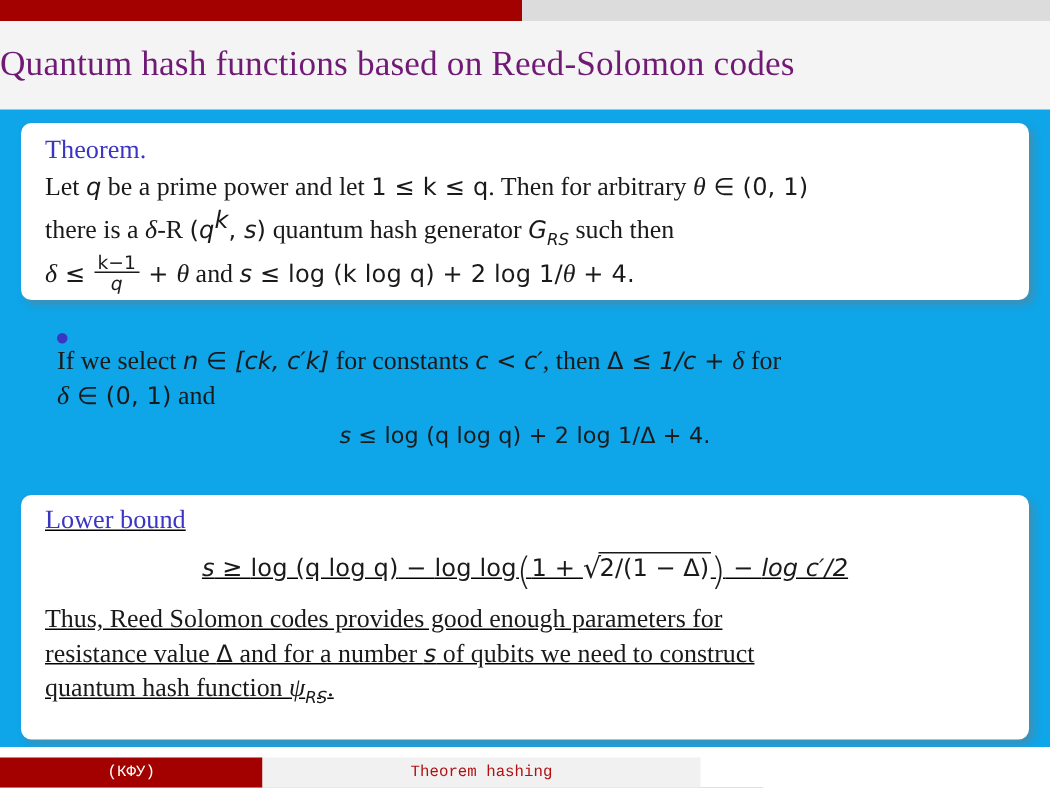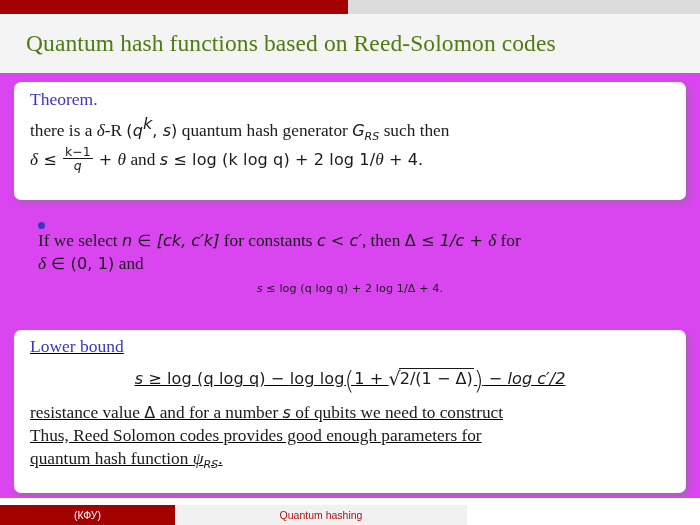--- a/index.html
+++ b/index.html
@@ -40,34 +40,33 @@
 
   .titleband {
     position: absolute;
     left: 0; top: 14px;
     width: 700px; height: 59px;
     background: #f5f4f4;
     display: flex;
     align-items: center;
   }
   .slide-title {
-    margin-left: 26px;
-    color: #4d7c0f;
+    color: #701a75;
     font-size: 23.5px;
     font-family: "Liberation Serif", "DejaVu Serif", serif;
     letter-spacing: 0.1px;
     white-space: nowrap;
   }
 
   
   .body-area {
     position: absolute;
     left: 0; top: 73px;
     width: 700px; height: 425px;
-    background: #d946ef;
+    background: #0ea5e9;
   }
 
   
   .block {
     position: absolute;
     background: #ffffff;
     border-radius: 7px;
     box-shadow: 3px 3px 5px rgba(120,120,120,0.45);
     box-sizing: border-box;
   }
@@ -162,21 +161,21 @@
     flex: 1;
   }
 
   .eq-center {
     position: absolute;
     left: 0;
     top: 208px;
     width: 700px;
     text-align: center;
     color: #1a1a1a;
-    font-size: 12px;
+    font-size: 16px;
   }
 
   .eq-lower {
     text-align: center;
     font-size: 17.3px;
     color: #1a1a1a;
     margin: 8px 0 6px 0;
   }
 
   
@@ -199,21 +198,21 @@
     font-weight: 300;
   }
 
   
   .footer {
     position: absolute;
     left: 0; top: 505px;
     width: 564px; height: 20px;
     display: flex;
     font-size: 10.5px;
-    font-family: Liberation Sans, sans-serif;
+    font-family: Liberation Mono, monospace;
   }
   .foot-seg {
     display: flex;
     align-items: center;
     justify-content: center;
     height: 20px;
   }
   .foot-author {
     width: 175px;
     background: #a30000;
@@ -251,49 +250,50 @@
 
   <div class="titleband">
     <div class="slide-title">Quantum hash functions based on Reed-Solomon codes</div>
   </div>
 
   <div class="body-area">
 
     <div class="block block-theorem">
       <div class="block-title">Theorem.</div>
 
+      <div class="txt"><span>Let </span><span class="mi">q</span><span> be a prime power and let </span><span class="m">1 ≤ k ≤ q</span><span>. Then for arbitrary </span><span class="gk">θ</span><span class="m"> ∈ </span><span class="m">(0, 1)</span></div>
 
       <div class="txt"><span>there is a </span><span class="gk">δ</span><span>-R </span><span class="m">(</span><span class="mi">q</span><sup class="mi">k</sup><span class="m">, </span><span class="mi">s</span><span class="m">)</span><span> quantum hash generator </span><span class="mi">G</span><sub class="sm">RS</sub><span> such then</span></div>
 
       <div class="txt"><span class="gk">δ</span><span class="m"> ≤ </span><span class="frac"><span class="num">k−1</span><span class="den">q</span></span><span class="m"> + </span><span class="gk">θ</span><span> and </span><span class="mi">s</span><span class="m"> ≤ </span><span class="m">log (k log q)</span><span class="m"> + 2 log 1/</span><span class="gk">θ</span><span class="m"> + 4.</span></div>
     </div>
 
     <div class="bullets">
       <div class="bullet-row">
         <div class="bullet-dot"></div>
         <div class="bullet-text"><span>If we select </span><span class="mi">n</span><span class="m"> ∈ </span><span class="mi">[ck, c′k]</span><span> for constants </span><span class="mi">c &lt; c′</span><span>, then </span><span class="m">Δ</span><span class="m"> ≤ </span><span class="mi">1/c</span><span class="m"> + </span><span class="gk">δ</span><span> for</span><br><span class="gk">δ</span><span class="m"> ∈ </span><span class="m">(0, 1)</span><span> and</span></div>
       </div>
     </div>
 
     <div class="eq-center"><span class="mi">s</span><span class="m"> ≤ </span><span class="m">log (q log q)</span><span class="m"> + </span><span class="m">2 log 1/</span><span class="m">Δ</span><span class="m"> + 4.</span></div>
 
     <div class="block block-lower">
       <div class="block-title">Lower bound</div>
 
       <div class="eq-lower"><span class="mi">s</span><span class="m"> ≥ </span><span class="m">log (q log q)</span><span class="m"> − </span><span class="m">log log</span><span class="bigparen">(</span><span class="m">1 + </span><span class="sqrt"><span class="rad">√</span><span class="under">2/(1 − Δ)</span></span><span class="bigparen">)</span><span class="m"> − </span><span class="mi">log c′/2</span></div>
 
+      <div class="txt">Thus, Reed Solomon codes provides good enough parameters for</div>
+
       <div class="txt"><span>resistance value </span><span class="m">Δ</span><span> and for a number </span><span class="mi">s</span><span> of qubits we need to construct</span></div>
-
-      <div class="txt">Thus, Reed Solomon codes provides good enough parameters for</div>
 
       <div class="txt"><span>quantum hash function </span><span class="gk">ψ</span><sub class="sm">RS</sub><span>.</span></div>
     </div>
 
   </div>
 
   <div class="footgap"></div>
 
   <div class="footer">
     <div class="foot-seg foot-author">(КФУ)</div>
-    <div class="foot-seg foot-title">Quantum hashing</div>
+    <div class="foot-seg foot-title">Theorem hashing</div>
   </div>
 
 </div>
 
 </body></html>

